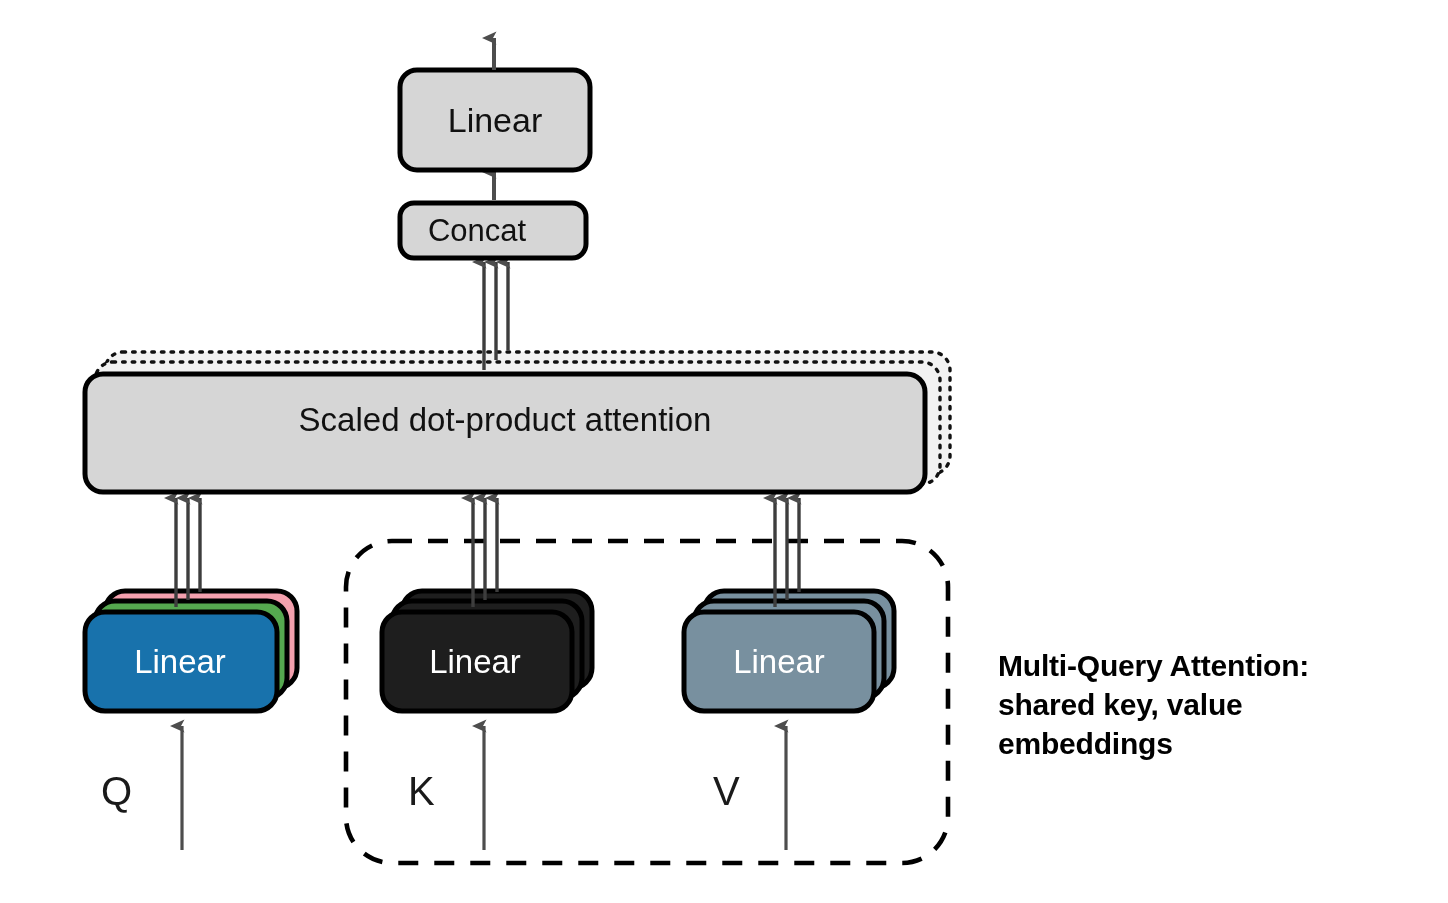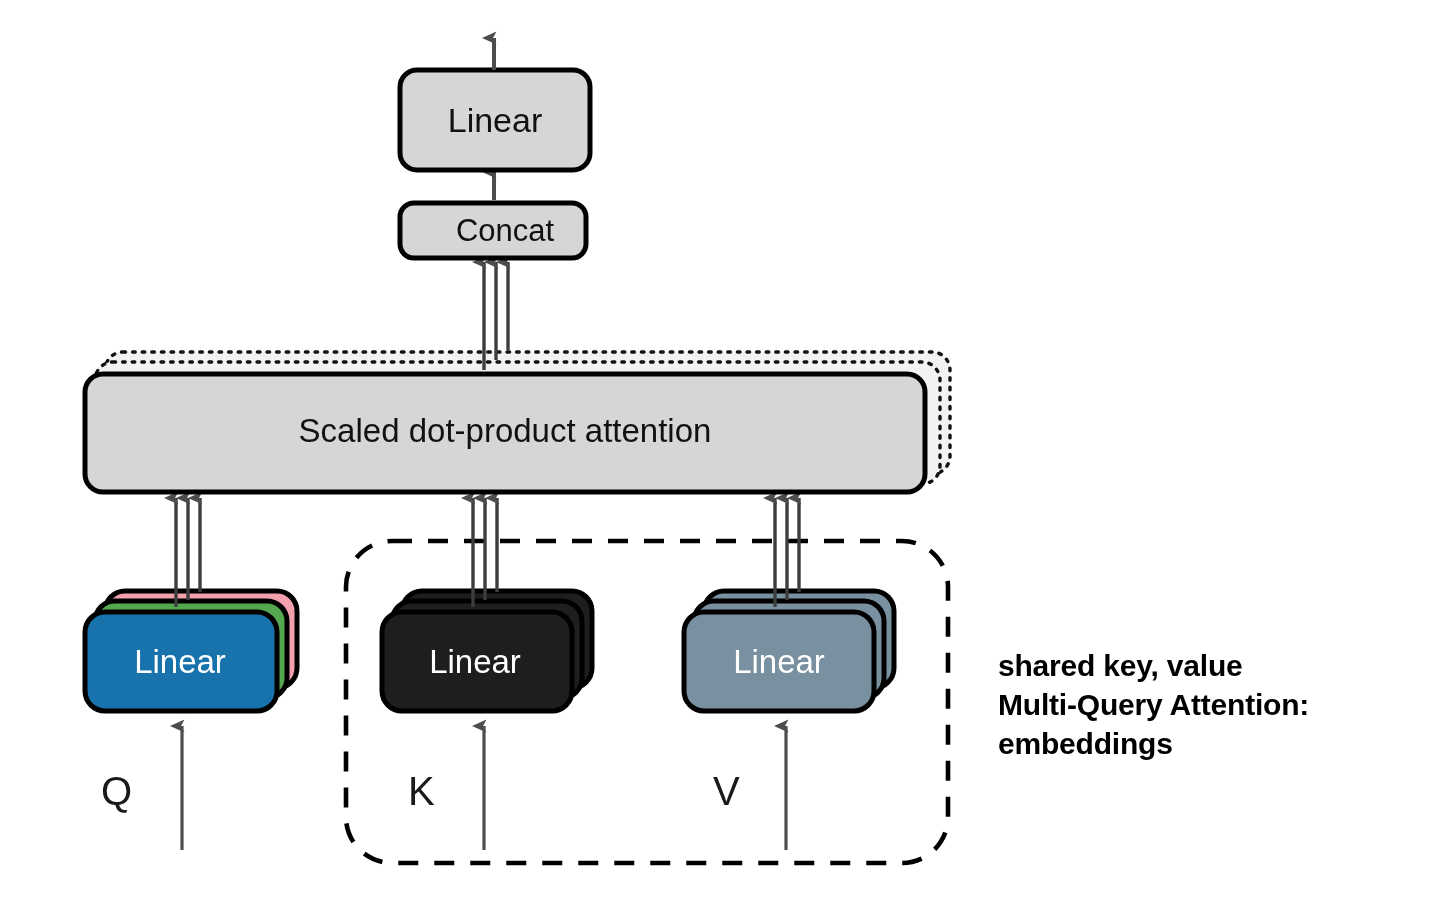--- a/index.html
+++ b/index.html
@@ -17,25 +17,25 @@
     pointer-events:none;
     white-space:nowrap;
   }
 
   
   .lbl-linear-top{
     left:400px;top:70px;width:190px;height:100px;
     font-size:34px;color:#111111;font-weight:400;
   }
   .lbl-concat{
-    left:412px;top:203px;width:186px;height:55px;
+    left:384px;top:203px;width:186px;height:55px;
     font-size:31px;color:#111111;font-weight:400;
   }
   .lbl-attention{
-    left:85px;top:376px;width:840px;height:110px;
+    left:85px;top:365px;width:840px;height:110px;
     font-size:33px;color:#111111;font-weight:400;
   }
 
   
   .lbl-linear-q{
     left:85px;top:615px;width:190px;height:94px;
     font-size:33px;color:#ffffff;font-weight:400;
   }
   .lbl-linear-k{
     left:382px;top:615px;width:186px;height:94px;
@@ -151,16 +151,16 @@
 
 <div class="node-label lbl-linear-v">Linear</div>
 
 <div class="io-label io-q">Q</div>
 
 <div class="io-label io-k">K</div>
 
 <div class="io-label io-v">V</div>
 
 <div id="caption">
+  <span>Multi-Query Attention:</span>
   <span>shared key, value</span>
-  <span>Multi-Query Attention:</span>
   <span>embeddings</span>
 </div>
 
 </body></html>

